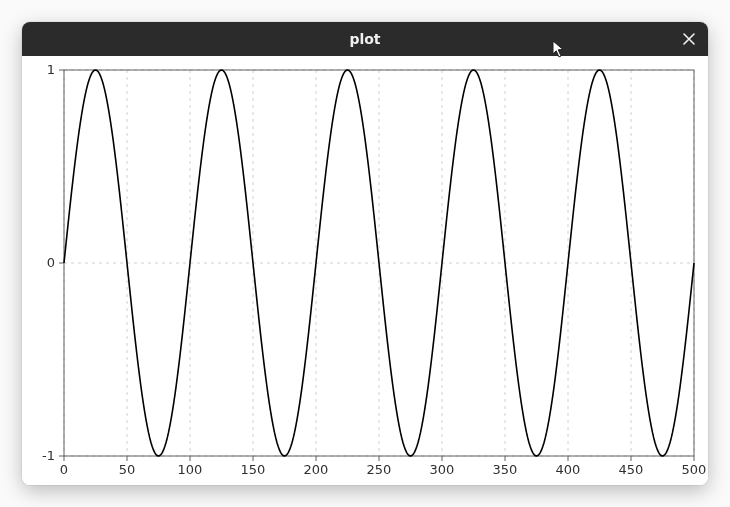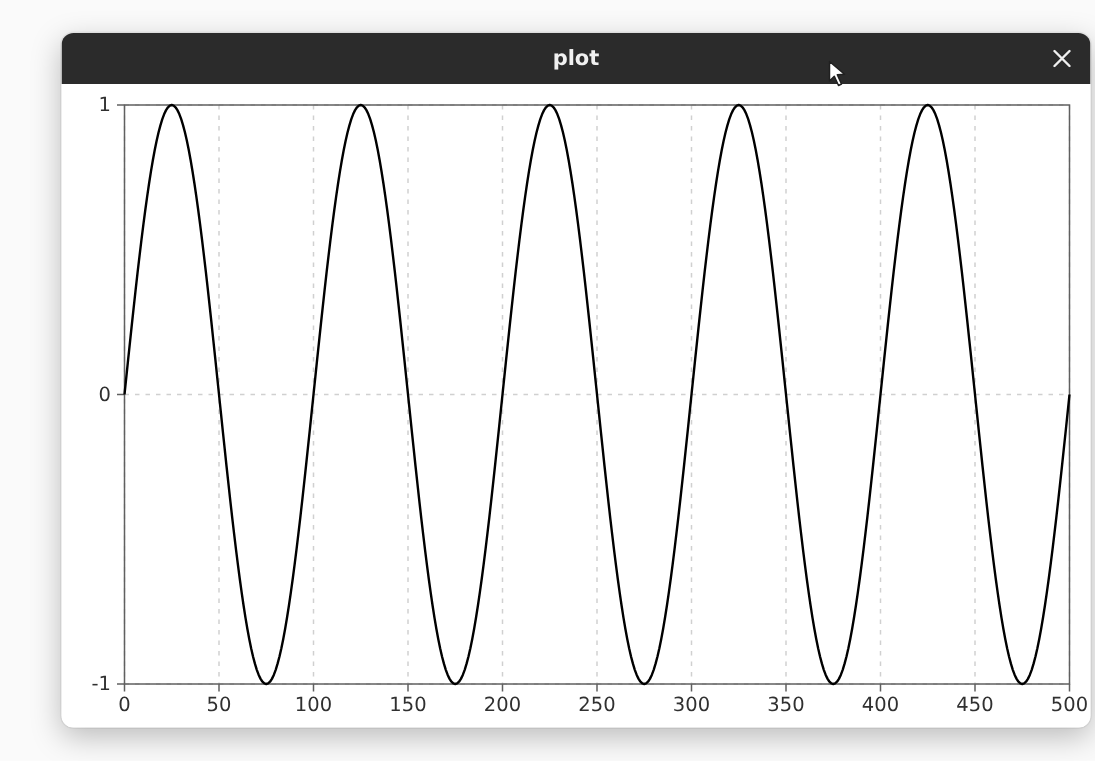--- a/index.html
+++ b/index.html
@@ -16,21 +16,20 @@
   .window{
     position:absolute;
     left:22px;
     top:22px;
     width:686px;
     height:463px;
     background:#ffffff;
     border-radius:8px;
     box-shadow:0 6px 20px rgba(0,0,0,0.25),0 0 0 1px rgba(0,0,0,0.05);
     overflow:hidden;
-    margin-left:19px;
   }
   .titlebar{
     height:34px;
     background:#2b2b2b;
     color:#f0f0f0;
     display:flex;
     align-items:center;
     justify-content:center;
     position:relative;
     font-size:14px;

